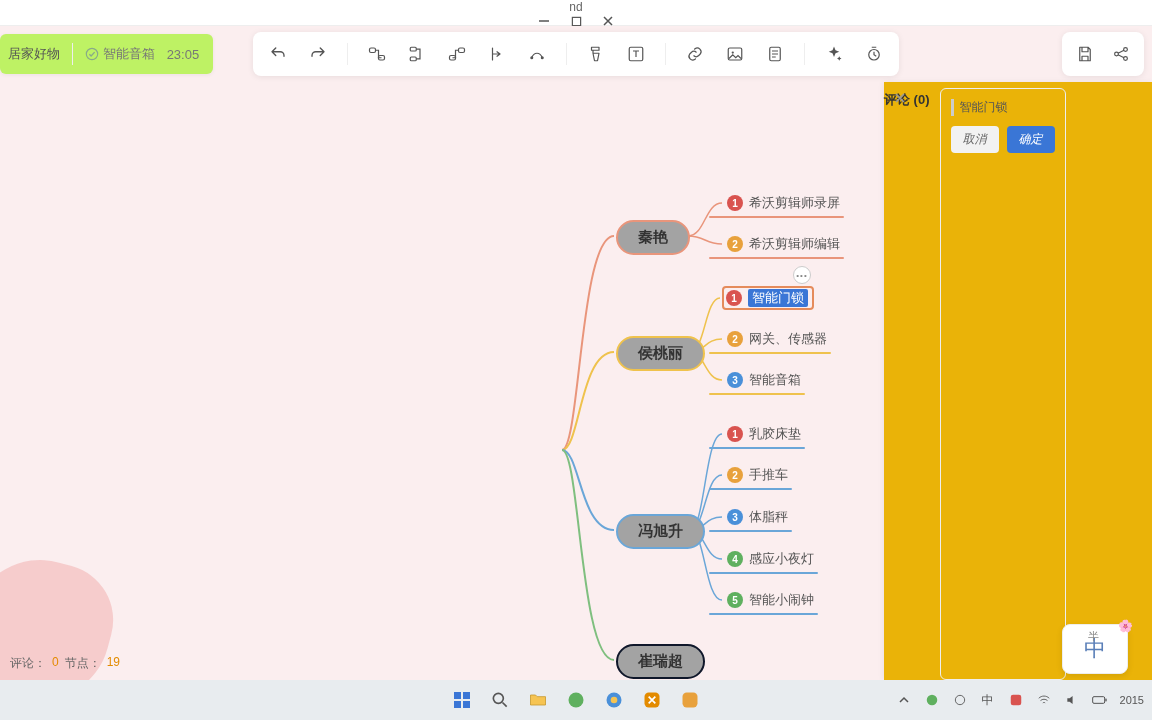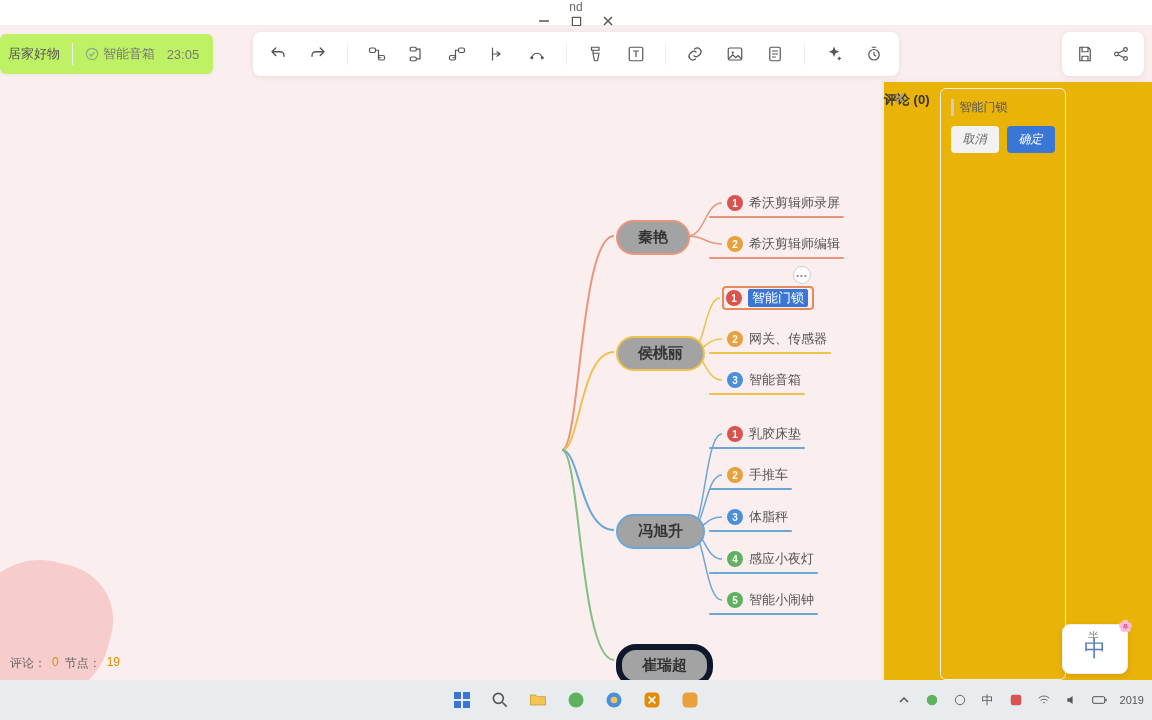--- a/index.html
+++ b/index.html
@@ -25,21 +25,21 @@
   .statusbar { position:absolute; left:10px; bottom:8px; font-size:12px; color:#666; display:flex; gap:6px; z-index:5;}
   .statusbar .num-orange { color:#e38b00; }
   
   .mindmap { position:absolute; left:0; top:0; right:0; bottom:0; }
   svg.connectors { position:absolute; left:0; top:0; width:100%; height:100%; pointer-events:none; }
   .root-node { position:absolute; left:258px; top:346px; background:#fff; border:2px solid #333; border-radius:8px; padding:10px 18px; font-size:18px; font-weight:600; color:#333; }
   .branch-node { position:absolute; background:#a3a3a3; border-radius:20px; padding:6px 20px; font-size:15px; font-weight:600; }
   .b1 { border:2px solid #e9957b; color:#333; left:616px; top:138px;}
   .b2 { border:2px solid #efc24d; color:#333; left:616px; top:254px;}
   .b3 { border:2px solid #6aa6d8; color:#333; left:616px; top:432px;}
-  .b4 { border:6px solid #0f172a; color:#333; left:616px; top:562px;}
+  .b4 { border:2px solid #0f172a; color:#333; left:616px; top:562px;}
   .leaf { position:absolute; font-size:13px; color:#555; display:flex; align-items:center; gap:6px; left:727px; }
   .leaf .underline { position:absolute; left:-18px; right:-4px; bottom:-6px; height:2px; border-radius:2px; }
   .leaf-sel { border:2px solid #e58b5b; border-radius:4px; padding:1px 4px 1px 2px; }
   .leaf-sel .seltext { background:#3a76d6; color:#fff; padding:0 4px; border-radius:2px; }
   .more-dots { position:absolute; left:793px; top:184px; width:18px; height:18px; border:1px solid #ccc; border-radius:50%; background:#fff; display:flex; align-items:center; justify-content:center; font-size:8px; color:#888; letter-spacing:1px;}
   .num-badge { width:16px; height:16px; border-radius:50%; color:#fff; font-size:10px; display:flex; align-items:center; justify-content:center; font-weight:bold; flex:none;}
   
   .comment-panel { position:absolute; right:0; top:82px; width:268px; background:#eab308; height:calc(720px - 82px - 40px); box-shadow:-1px 0 6px rgba(0,0,0,0.06); display:flex; flex-direction:row; }
   .cp-head { height:36px; display:flex; align-items:center; justify-content:center; position:relative; font-size:13px; font-weight:600; color:#333;}
   .cp-close { position:absolute; left:10px; top:10px; width:16px; height:16px; color:#999; cursor:pointer; }
@@ -396,15 +396,15 @@
         <svg width="14" height="14" viewBox="0 0 24 24">
           <path d="M4 9v6h4l5 4V5L8 9z" fill="#555"></path>
         </svg>
       </div>
     <div class="tray">
         <svg width="18" height="12" viewBox="0 0 24 14">
           <rect x="1" y="2" width="18" height="10" rx="2" fill="none" stroke="#555" stroke-width="1.5"></rect>
           <rect x="20" y="5" width="2" height="4" fill="#555"></rect>
         </svg>
       </div>
-    <span>2019</span>
+    <span>2015</span>
   </div>
 </div>
 
 </body></html>

